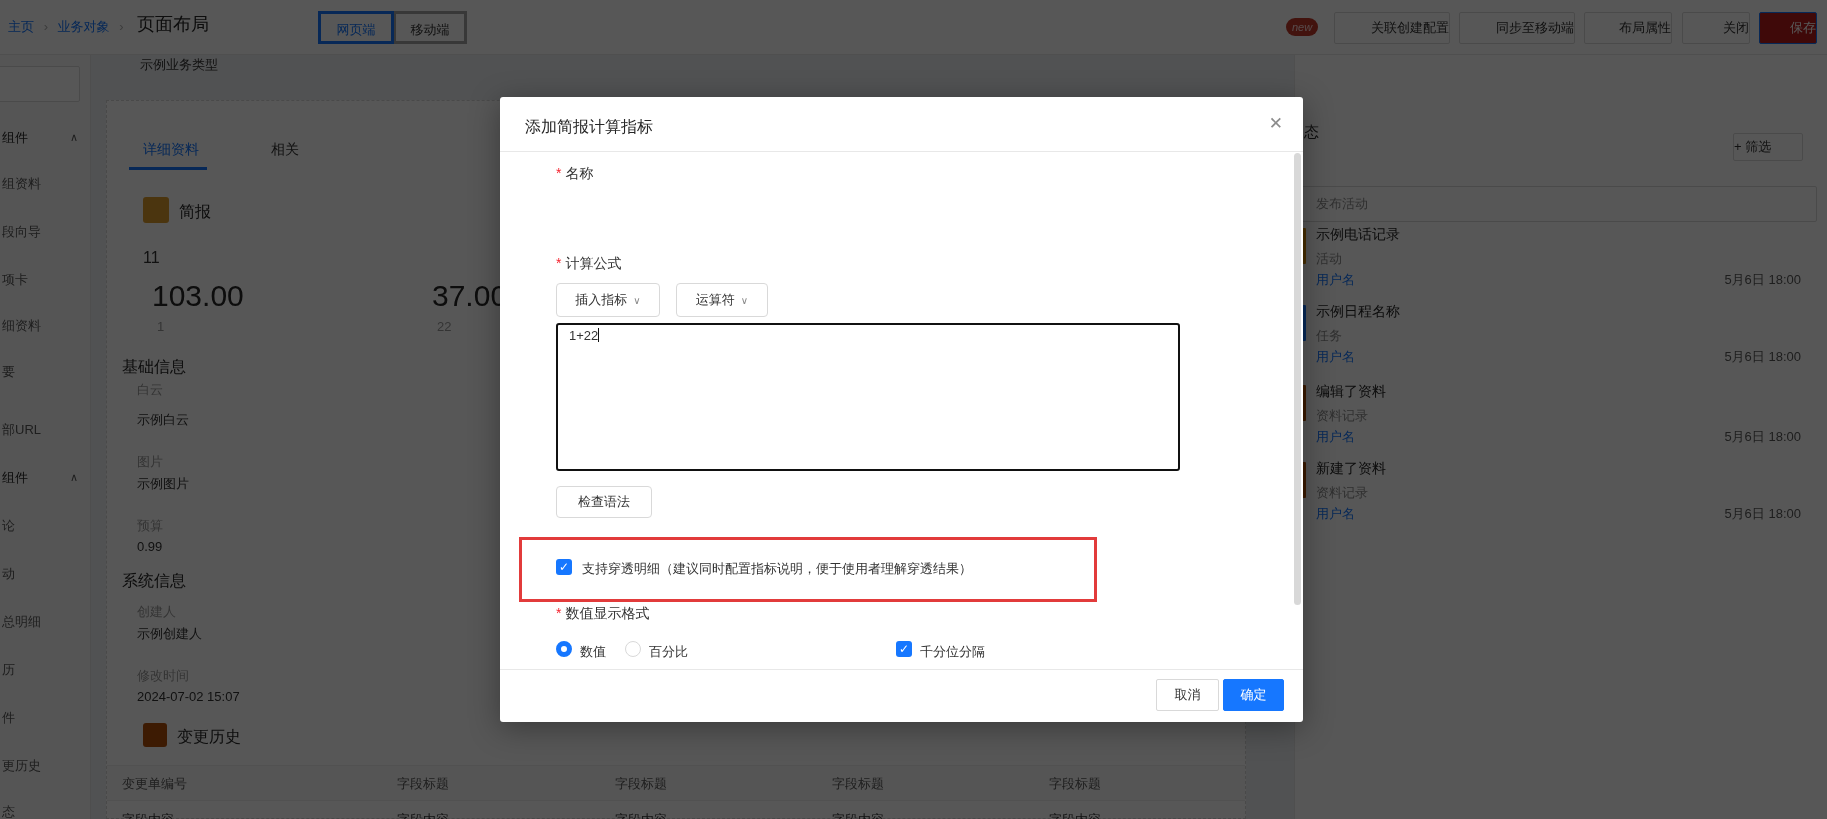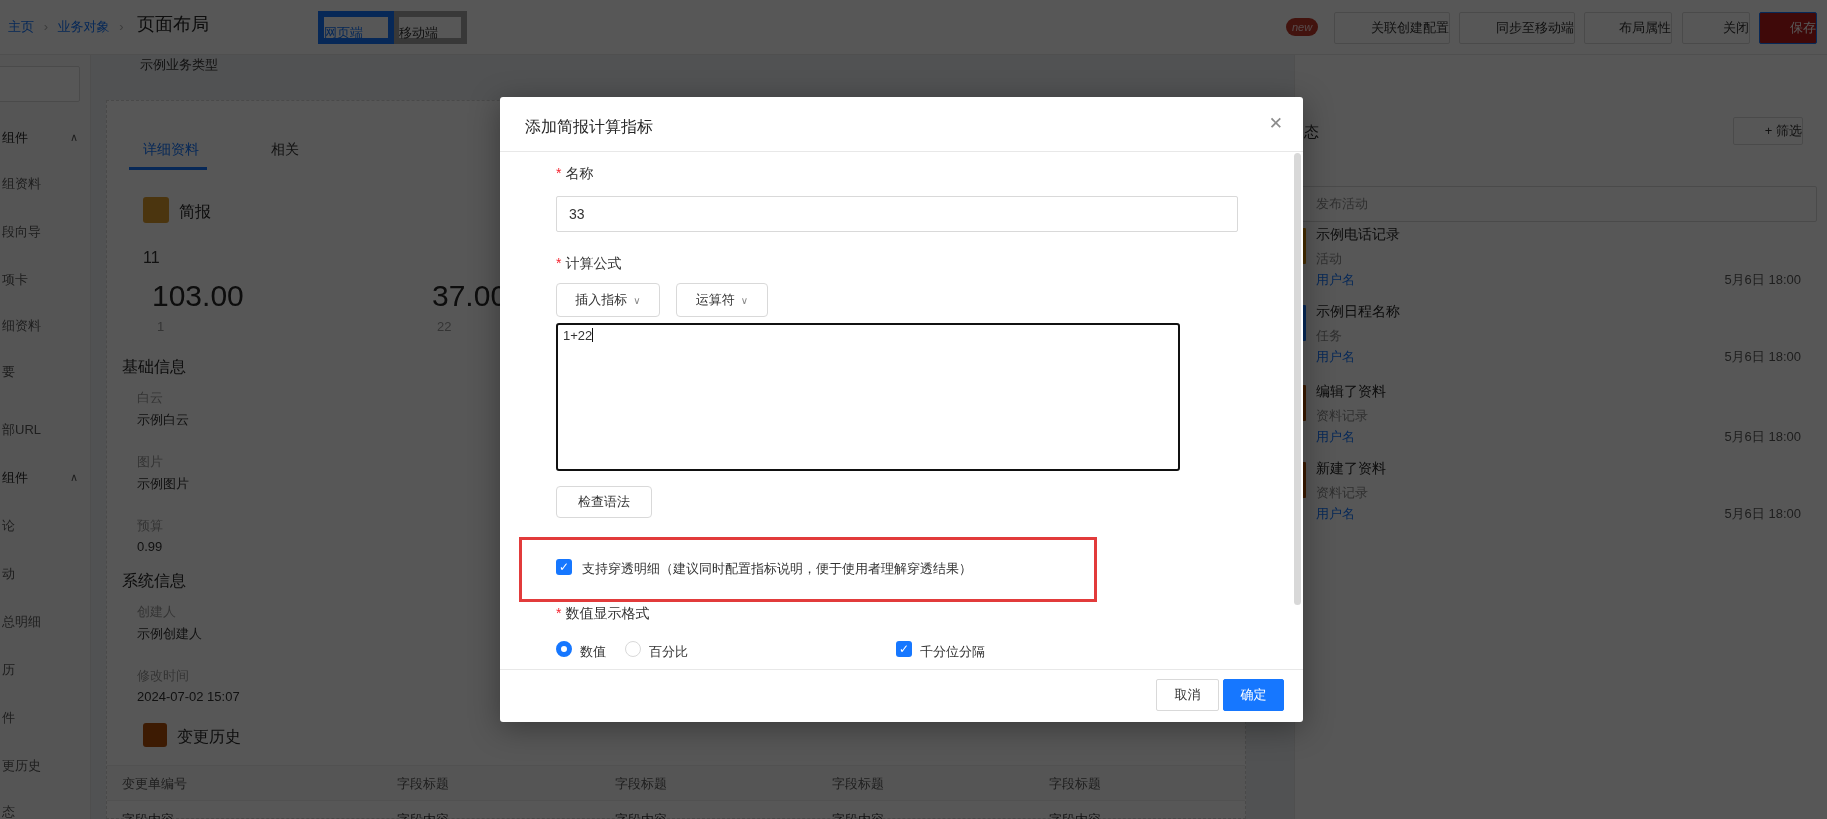--- a/index.html
+++ b/index.html
@@ -6,21 +6,21 @@
   html,body { background:#222; }
   body { font-family:"Liberation Sans","DejaVu Sans",sans-serif; font-size:13px; color:#333; }
   #stage { position:relative; width:1827px; height:819px; background:#eef0f3; overflow:hidden; }
 
   
   #hdr { position:absolute; left:0; top:0; width:1827px; height:55px; background:#fff; border-bottom:1px solid #e8e8e8; z-index:2; }
   .bc { position:absolute; top:18px; font-size:13px; }
   .bc a { color:#1677ff; text-decoration:none; cursor:pointer; }
   .bc-sep { color:#b0b0b0; margin:0 6px; }
   .bc-cur { font-size:18px; color:#262626; position:absolute; top:12px; }
-  .segtab { position:absolute; top:11px; height:33px; line-height:31px; border:6px solid #a3a3a3; background:#fff; font-size:13px; cursor:pointer; }
+  .segtab { position:absolute; top:11px; height:33px; line-height:31px; text-align:center; border:3px solid #a3a3a3; background:#fff; font-size:13px; cursor:pointer; }
   .segtab.on { border-color:#1677ff; color:#1677ff; z-index:1; }
   .hbtn { position:absolute; top:12px; height:32px; line-height:30px; text-align:right; background:#fff; border:1px solid #d9d9d9; border-radius:2px; font-size:13px; color:#333; cursor:pointer; }
   .hbtn.primary { background:#b91c1c; border-color:#1677ff; color:#fff; }
   #newbadge { position:absolute; left:1286px; top:18px; width:32px; height:18px; border-radius:9px; background:#c0392b; color:#ffd9d9; font-size:11px; line-height:18px; text-align:center; font-style:italic; }
 
   
   #sb { position:absolute; left:0; top:55px; width:91px; height:764px; background:#fafafa; border-right:1px solid #e4e4e4; overflow:hidden; z-index:1; }
   #sb-search { position:absolute; left:-22px; top:11px; width:102px; height:36px; border:1px solid #d9d9d9; border-radius:2px; background:#fff; }
   .sb-hd { position:absolute; left:2px; width:86px; font-size:13px; color:#262626; }
   .sb-caret { position:absolute; right:12px; font-size:11px; color:#555; }
@@ -38,21 +38,21 @@
   .f-val { position:absolute; font-size:13px; color:#333; }
   .bignum { position:absolute; font-size:30px; color:#262626; }
   .subnum { position:absolute; font-size:13px; color:#999; }
   #tbl-band { position:absolute; left:0px; top:664px; width:1138px; height:36px; background:#fafafa; border-top:1px solid #ececec; border-bottom:1px solid #ececec; }
   .th { position:absolute; top:674px; font-size:13px; color:#595959; }
   .td { position:absolute; top:710px; font-size:13px; color:#333; }
 
   
   #feed { position:absolute; left:1294px; top:55px; width:533px; height:764px; background:#fff; border-left:1px solid #e8e8e8; z-index:1; }
   #feed-title { position:absolute; left:9px; top:68px; font-size:15px; color:#262626; }
-  #filter-btn { position:absolute; left:438px; top:62px; width:70px; height:28px; line-height:26px; text-align:right; border:1px solid #d9d9d9; border-radius:2px; background:#fff; font-size:13px; color:#333; cursor:pointer; }
+  #filter-btn { position:absolute; left:438px; top:78px; width:70px; height:28px; line-height:26px; text-align:left; border:1px solid #d9d9d9; border-radius:2px; background:#fff; font-size:13px; color:#333; cursor:pointer; }
   #feed-input { position:absolute; left:6px; top:131px; width:516px; height:36px; border:1px solid #d9d9d9; border-radius:2px; background:#fff; font-size:13px; color:#8c8c8c; padding:0 14px; font-family:inherit; }
   .fi { position:absolute; left:6px; width:510px; height:72px; cursor:pointer; }
   .fi-bar { position:absolute; left:0; top:2px; width:5px; height:36px; border-radius:1px; }
   .fi-title { position:absolute; left:15px; top:0; font-size:14px; color:#262626; }
   .fi-type { position:absolute; left:15px; top:24px; font-size:13px; color:#8c8c8c; }
   .fi-user { position:absolute; left:15px; top:45px; font-size:13px; color:#1677ff; cursor:pointer; }
   .fi-time { position:absolute; right:10px; top:45px; font-size:13px; color:#595959; }
   .bar-orange { background:#d48806; }
   .bar-blue { background:#1677ff; }
   .bar-brown { background:#ad4e00; }
@@ -61,21 +61,21 @@
   #mask { position:absolute; left:0; top:0; width:1827px; height:819px; background:rgba(0,0,0,0.66); z-index:10; }
   #modal { position:absolute; left:500px; top:97px; width:803px; height:625px; background:#fff; border-radius:3px; box-shadow:0 6px 30px rgba(0,0,0,.35); z-index:20; }
   #m-title { position:absolute; left:25px; top:20px; font-size:16px; color:#262626; }
   #m-close { position:absolute; right:20px; top:16px; font-size:17px; color:#8c8c8c; cursor:pointer; }
   #m-div1 { position:absolute; left:0; top:54px; width:803px; height:1px; background:#e8e8e8; }
   .m-lab { position:absolute; left:56px; font-size:14px; color:#333; }
   .req { color:#f5222d; margin-right:4px; }
   #m-name { position:absolute; left:56px; top:99px; width:682px; height:36px; border:1px solid #d9d9d9; border-radius:2px; padding:0 12px; font-size:14px; color:#333; font-family:inherit; }
   .ddbtn { position:absolute; top:186px; height:34px; border:1px solid #d9d9d9; border-radius:4px; background:#fff; font-size:13px; color:#333; text-align:center; line-height:32px; cursor:pointer; }
   .dd-caret { font-size:10px; color:#888; margin-left:6px; }
-  #m-formula { position:absolute; left:56px; top:226px; width:624px; height:148px; border:2px solid #111; border-radius:3px; background:#fff; font-size:13px; color:#333; padding:3px 5px; }
+  #m-formula { position:absolute; left:56px; top:226px; width:624px; height:148px; border:2px solid #111; border-radius:3px; background:#fff; font-size:13px; color:#333; padding:3px 11px; }
   #caret-bar { display:inline-block; width:1px; height:14px; background:#111; vertical-align:-2px; }
   #m-check { position:absolute; left:56px; top:389px; width:96px; height:32px; line-height:30px; text-align:center; border:1px solid #d9d9d9; border-radius:4px; background:#fff; font-size:13px; color:#333; cursor:pointer; }
   #m-redbox { position:absolute; left:19px; top:440px; width:578px; height:65px; border:3px solid #e23b3b; }
   .cbox { position:absolute; width:16px; height:16px; border-radius:3px; background:#1677ff; color:#fff; font-size:12px; line-height:16px; text-align:center; cursor:pointer; }
   #drill-lab { position:absolute; left:82px; top:463px; font-size:13px; color:#333; }
   .radio { position:absolute; width:16px; height:16px; border-radius:50%; border:1px solid #d9d9d9; background:#fff; cursor:pointer; }
   .radio.on { border:5px solid #1677ff; }
   .r-lab { position:absolute; font-size:13px; color:#333; }
   #m-div2 { position:absolute; left:0; top:572px; width:803px; height:1px; background:#e8e8e8; }
   .mbtn { position:absolute; top:582px; height:32px; border-radius:2px; font-size:13px; text-align:center; line-height:30px; cursor:pointer; }
@@ -140,21 +140,21 @@
     <div class="blk-icon" style="left:36px;top:96px;background:#dc9b2d"></div>
     <div class="sec-hd" style="left:72px;top:101px">简报</div>
     <div class="f-val" style="left:36px;top:148px;font-size:16px">11</div>
 
     <div class="bignum" style="left:45px;top:178px">103.00</div>
     <div class="subnum" style="left:50px;top:218px">1</div>
     <div class="bignum" style="left:325px;top:178px">37.00</div>
     <div class="subnum" style="left:330px;top:218px">22</div>
 
     <div class="sec-hd" style="left:15px;top:256px">基础信息</div>
-    <div class="f-lab" style="left:30px;top:288px">白云</div>
+    <div class="f-lab" style="left:30px;top:280px">白云</div>
     <div class="f-val" style="left:30px;top:310px">示例白云</div>
     <div class="f-lab" style="left:30px;top:352px">图片</div>
     <div class="f-val" style="left:30px;top:374px">示例图片</div>
     <div class="f-lab" style="left:30px;top:416px">预算</div>
     <div class="f-val" style="left:30px;top:438px">0.99</div>
 
     <div class="sec-hd" style="left:15px;top:470px">系统信息</div>
     <div class="f-lab" style="left:30px;top:502px">创建人</div>
     <div class="f-val" style="left:30px;top:524px">示例创建人</div>
     <div class="f-lab" style="left:30px;top:566px">修改时间</div>
@@ -214,21 +214,20 @@
   <div id="mask"></div>
 
   <div id="modal">
     <div id="m-title">添加简报计算指标</div>
     <div id="m-close">✕</div>
     <div id="m-div1"></div>
 
     <div class="m-lab" style="top:68px">
       <span class="req">*</span><span>名称</span>
     </div>
-    <input id="m-name" value="33" style="">
 
     <div class="m-lab" style="top:158px">
       <span class="req">*</span><span>计算公式</span>
     </div>
     <div class="ddbtn" style="left:56px;width:104px">
       <span>插入指标</span><span class="dd-caret">∨</span>
     </div>
     <div class="ddbtn" style="left:176px;width:92px">
       <span>运算符</span><span class="dd-caret">∨</span>
     </div>

